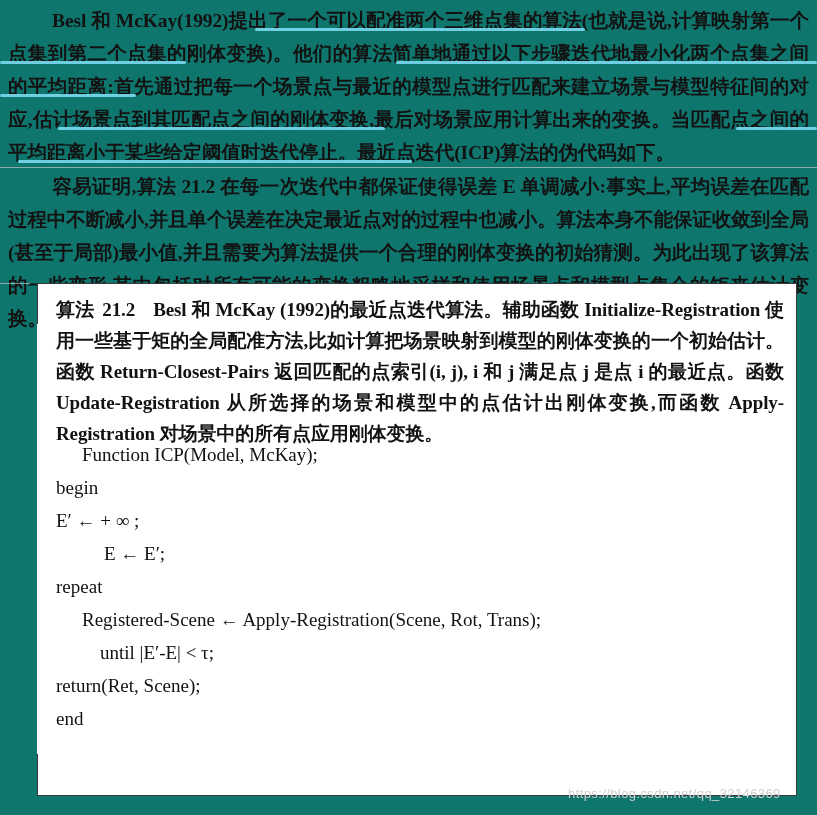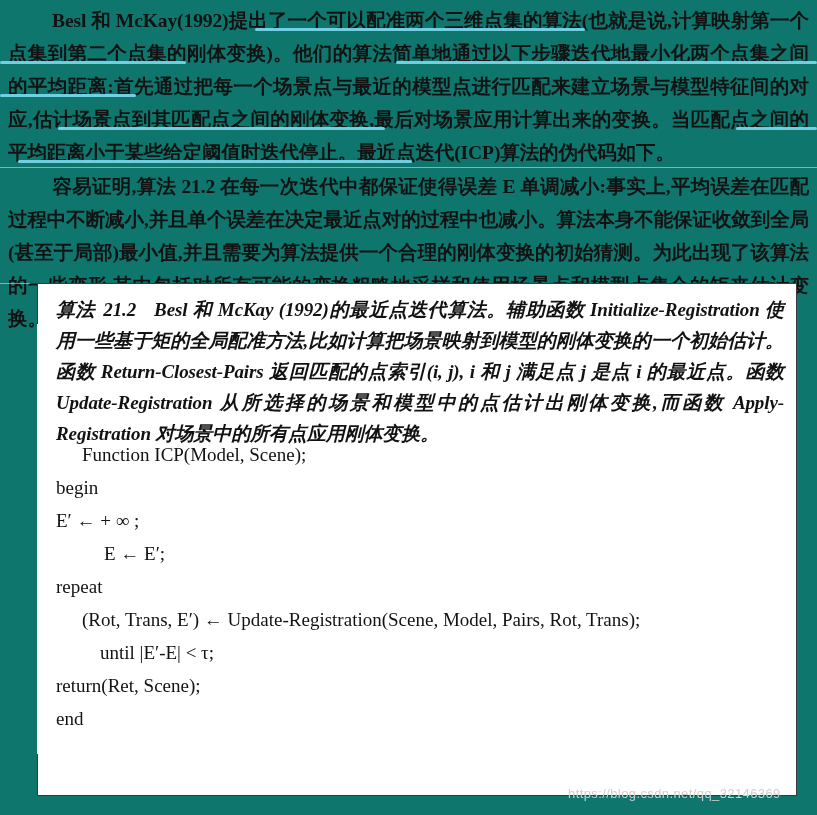--- a/index.html
+++ b/index.html
@@ -70,21 +70,20 @@
     width: 728px;
   }
   #algo-desc {
     font-size: 19px;
     line-height: 31px;
     text-align: justify;
     text-justify: inter-character;
     color: #121212;
     font-weight: 600;
     letter-spacing: -0.1px;
-    font-style: italic;
   }
   #algo-desc .lead {
     font-weight: 700;
   }
   #algo-desc .gap { display: inline-block; width: 18px; }
   .lat { font-family: "Liberation Serif", "DejaVu Serif", serif; font-weight: 500; }
 
   
   #pseudo {
     position: absolute;
@@ -152,26 +151,26 @@
 
   <div id="algo-box">
 
     <div id="algo-inner">
       <div id="algo-desc">
         <span class="lead">算法</span><span class="lead" style="display:inline-block;width:8px"></span><span class="lead lat">21.2</span><span class="gap"></span><span>Besl 和 McKay (1992)的最近点迭代算法。辅助函数 Initialize-Registration 使用一些基于矩的全局配准方法,比如计算把场景映射到模型的刚体变换的一个初始估计。函数 Return-Closest-Pairs 返回匹配的点索引(i, j), i 和 j 满足点 j 是点 i 的最近点。函数 Update-Registration 从所选择的场景和模型中的点估计出刚体变换,而函数 Apply-Registration 对场景中的所有点应用刚体变换。</span>
       </div>
     </div>
 
     <div id="pseudo" style="left:18px;top:154px;width:710px;">
-      <div class="ln i1">Function ICP(Model, Scene);</div>
+      <div class="ln i1">Function ICP(Model, McKay);</div>
       <div class="ln i0">begin</div>
       <div class="ln i0">E′ ←  + ∞ ;</div>
       <div class="ln i2">E ← E′;</div>
       <div class="ln i0">repeat</div>
-      <div class="ln i1">(Rot, Trans, E′) ← Update-Registration(Scene, Model, Pairs, Rot, Trans);</div>
+      <div class="ln i1">Registered-Scene ← Apply-Registration(Scene, Rot, Trans);</div>
       <div class="ln i3">until |E′-E| &lt; τ;</div>
       <div class="ln i0">return(Ret, Scene);</div>
       <div class="ln i0">end</div>
     </div>
 
   </div>
 
   <div id="watermark">https://blog.csdn.net/qq_32146369</div>
 
 </div>

